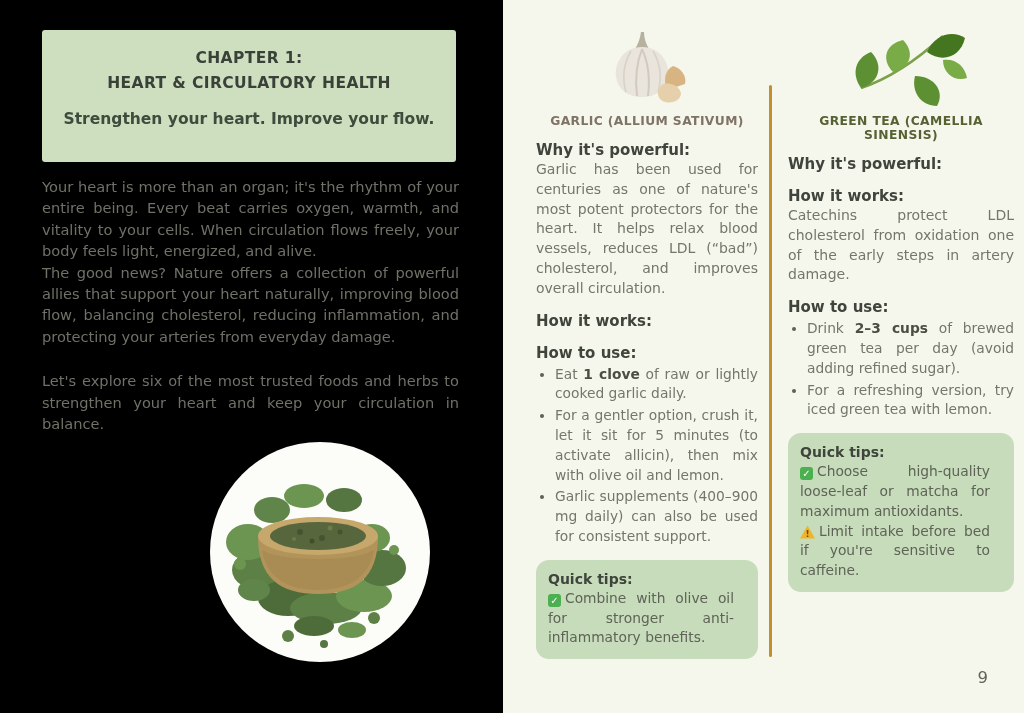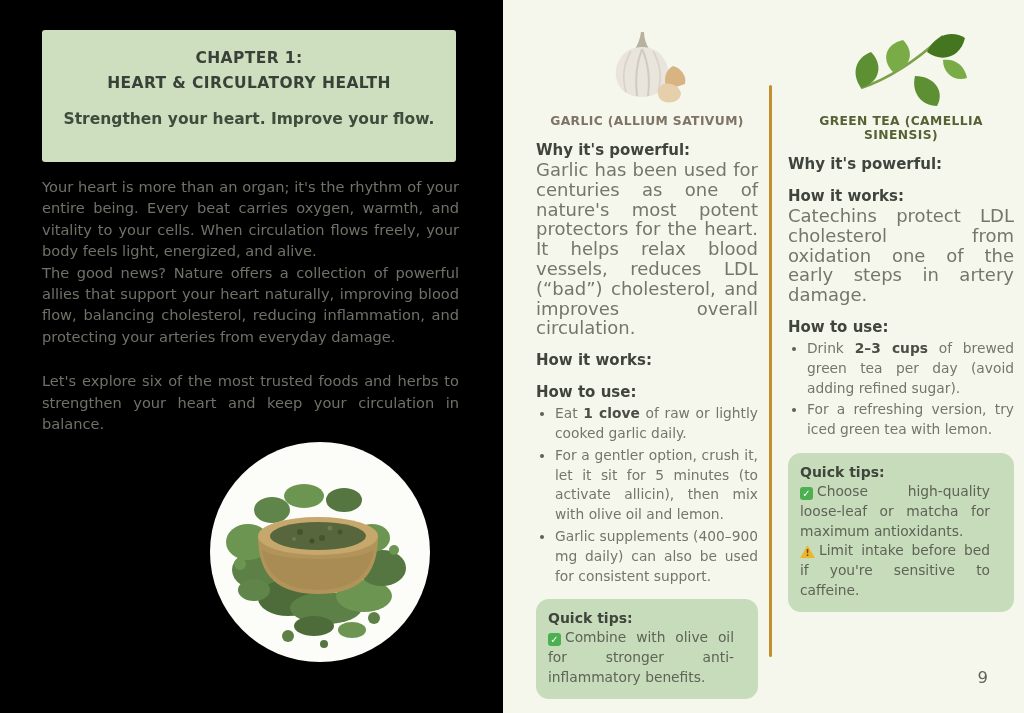--- a/index.html
+++ b/index.html
@@ -30,21 +30,21 @@
   .col{position:absolute;top:28px;}
   .col-garlic{left:33px;width:222px;}
   .col-tea{left:285px;width:226px;}
   .divider{position:absolute;left:266px;top:85px;width:3px;height:572px;
     background:var(--divider-gold,#c18f2f);border-radius:2px;}
   .plant-art{height:80px;display:flex;align-items:flex-end;justify-content:center;}
   .col-title{text-align:center;font-size:12.3px;font-weight:bold;letter-spacing:.4px;margin-top:6px;}
   .col-garlic .col-title{color:#7f7365;}
   .col-tea .col-title{color:#566233;text-align:center;}
   .sec-label{font-size:15px;font-weight:bold;color:#3f443c;margin-top:13px;line-height:19px;}
-  .sec-text{font-size:18px;line-height:19.8px;color:#73766b;text-align:justify;}
+  .sec-text{font-size:14px;line-height:19.8px;color:#73766b;text-align:justify;}
   .use-list{margin:2px 0 0 0;padding-left:19px;}
   .use-list li{font-size:13.8px;line-height:19.8px;color:#73766b;text-align:justify;margin-bottom:2px;}
   .use-list li::marker{color:#5d6156;}
   .bold-inline{font-weight:bold;color:#4a4e44;}
   .tips-box{margin-top:13px;background:var(--tips-box,#c6dcba);border-radius:13px;
     padding:9px 24px 11px 12px;}
   .tips-label{font-size:14px;font-weight:bold;color:#3f443c;line-height:20px;}
   .tip-line{font-size:13.8px;line-height:19.8px;color:#5f6357;text-align:justify;}
   .icon-check{display:inline-block;width:13px;height:13px;border-radius:3px;
     background:var(--check-green,#4caf50);color:#ffffff;font-size:10px;line-height:13px;

